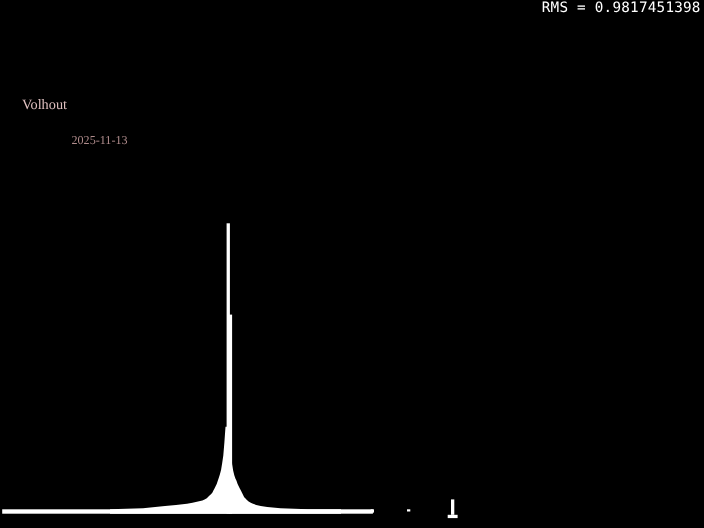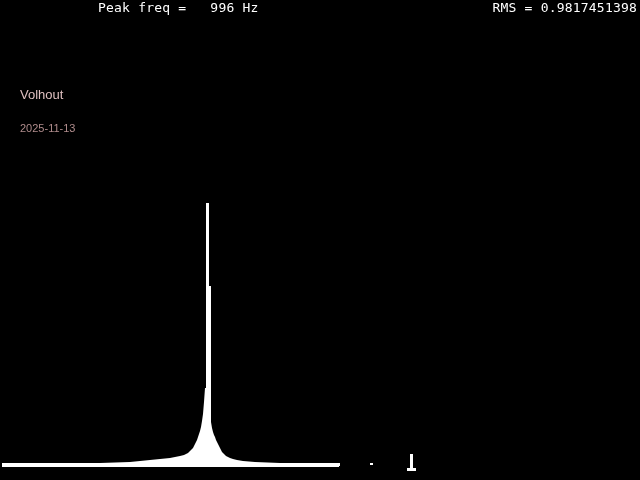--- a/index.html
+++ b/index.html
@@ -17,34 +17,33 @@
     font-size:13px;
     line-height:13px;
     letter-spacing:0.2px;
     white-space:pre;
   }
   #peak-freq{left:98px;}
   #rms{right:3px;margin-left:28px;}
   .credit{
     position:absolute;
     left:20px;
-    font-family:Liberation Sans, sans-serif;
+    font-family:Liberation Serif, serif;
     white-space:pre;
   }
   #credit-author{top:87px;font-size:13px;color:#dfc0c0;}
   #credit-site{top:108px;font-size:11px;color:#b08c8c;}
-  #credit-date{top:122px;font-size:11px;color:#b08c8c;}
+  #credit-date{top:122px;font-size:11px;color:#b08c8c;margin-left:45px;}
   #spectrum{position:absolute;left:0;top:0;width:640px;height:480px;}
 </style>
 </head>
 <body>
 
 <div id="screen">
 
-  <div id="peak-freq" class="hdr">Peak freq =   996 Hz</div>
 
   <div id="rms" class="hdr">RMS = 0.9817451398</div>
 
   <div id="credit-author" class="credit">Volhout</div>
 
 
   <div id="credit-date" class="credit">2025-11-13</div>
 
   <svg id="spectrum" xmlns="http://www.w3.org/2000/svg" viewBox="0 0 640 480">
       <rect x="2" y="463" width="337" height="4" fill="#ffffff"></rect>

